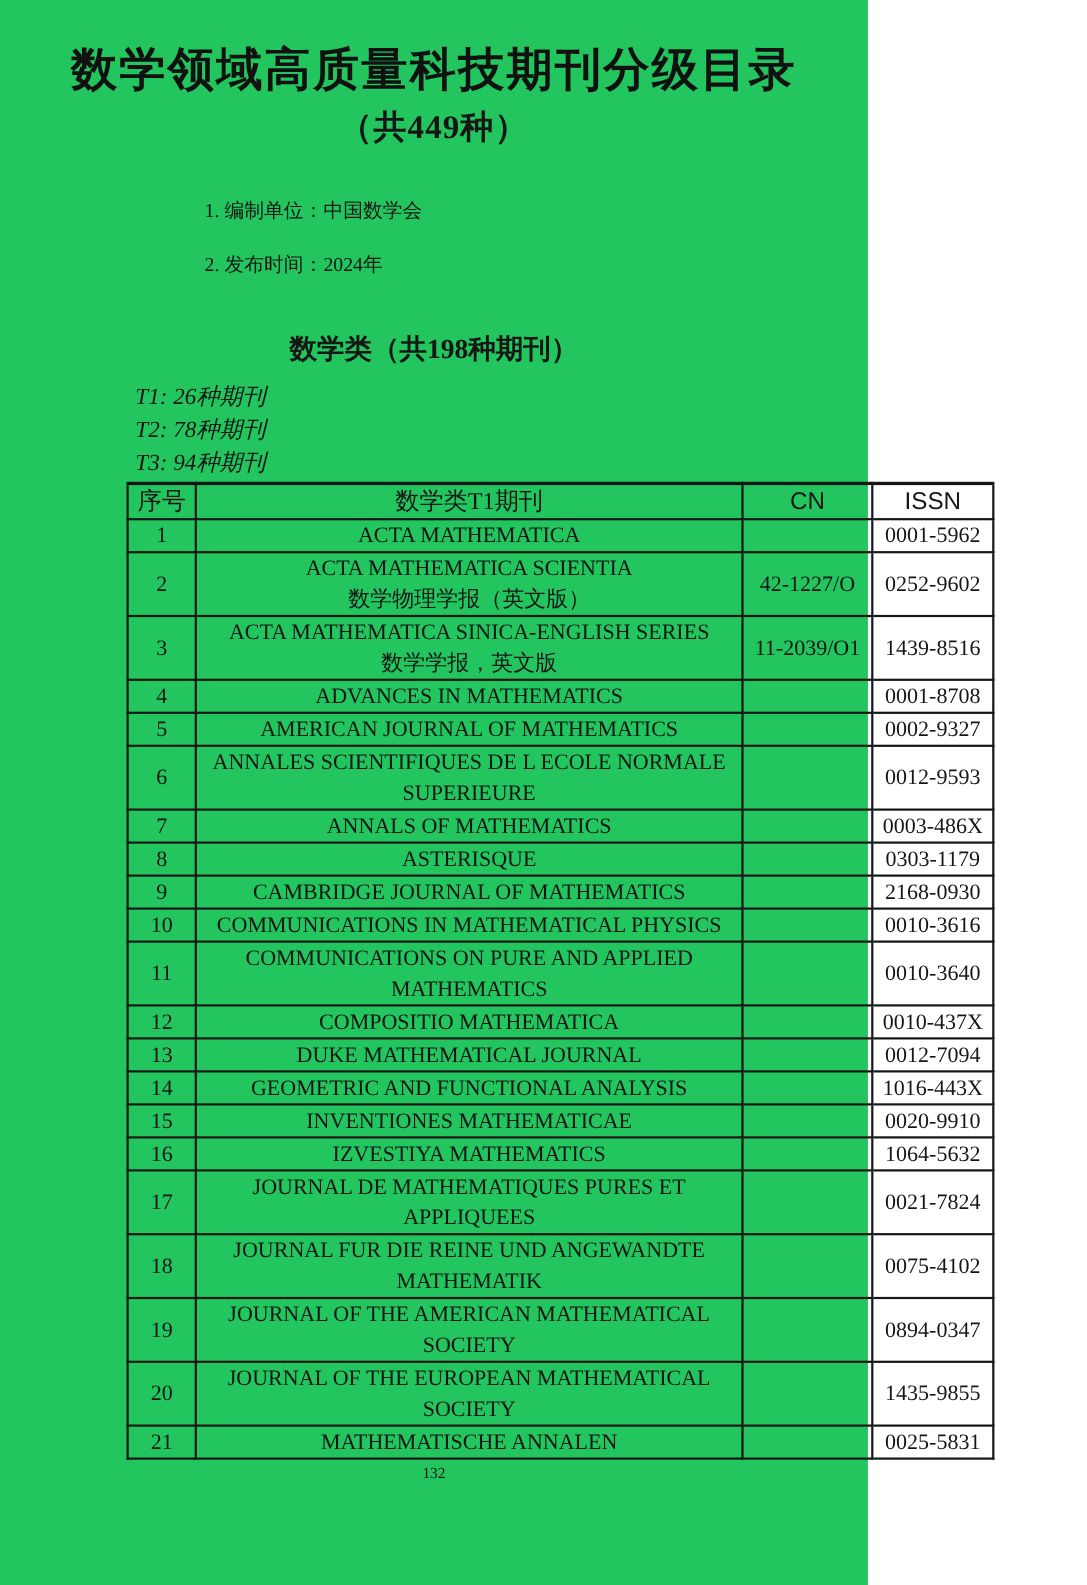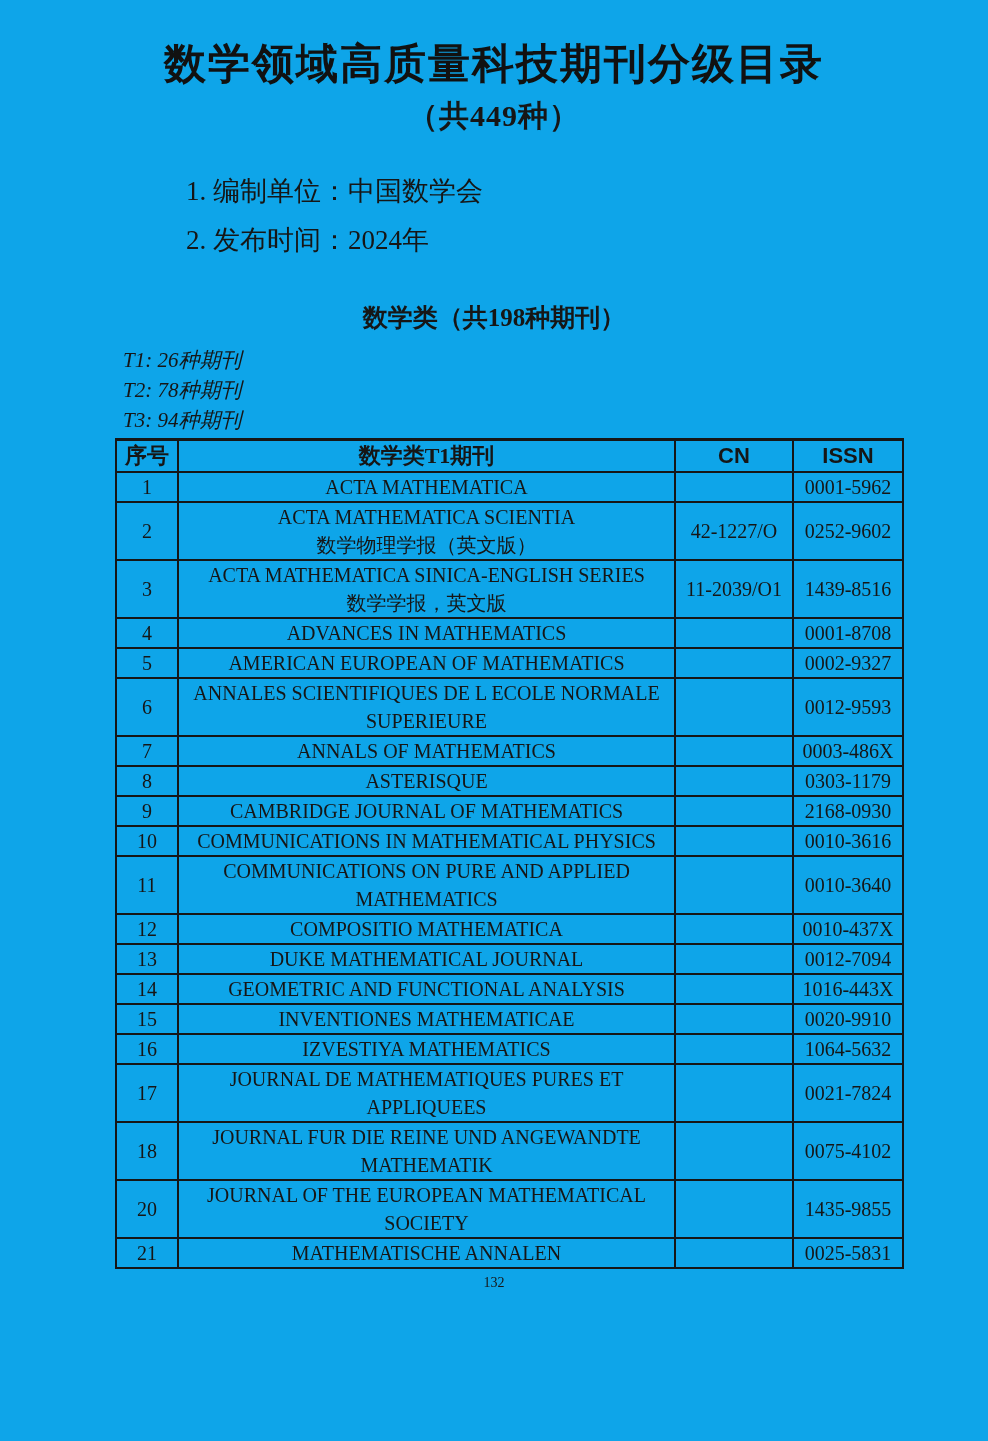--- a/index.html
+++ b/index.html
@@ -9,23 +9,23 @@
   }
   body {
     width: 988px;
     height: 1441px;
     font-family: "Liberation Serif", serif;
     color: #161616;
     overflow: hidden;
   }
   .page {
     position: relative;
-    width: 988px;
+    width: 789px;
     height: 1441px;
-    background: #0ea5e9;
+    background: #22c55e;
   }
   .doc-title {
     margin: 0;
     padding-top: 36px;
     text-align: center;
     font-size: 42px;
     line-height: 56px;
     font-weight: bold;
     letter-spacing: 2px;
     color: #111;
@@ -33,21 +33,21 @@
   .doc-subtitle {
     text-align: center;
     font-size: 30px;
     line-height: 32px;
     font-weight: bold;
     margin-top: 8px;
     letter-spacing: 1px;
   }
   .meta-list {
     margin: 42px 0 0 186px;
-    font-size: 27px;
+    font-size: 18px;
   }
   .meta-item {
     line-height: 34px;
     margin-bottom: 15px;
   }
   .section-heading {
     margin: 44px 0 0 0;
     text-align: center;
     font-size: 25px;
     line-height: 34px;
@@ -73,21 +73,21 @@
   .journal-table td {
     border: 2px solid #161616;
     text-align: center;
     vertical-align: middle;
     padding: 0 4px;
     overflow: hidden;
   }
   .journal-table th {
     font-size: 22px;
     height: 29px;
-    font-weight: bold;
+    font-weight: normal;
     font-family: "Liberation Sans", sans-serif;
     margin-top: 20px;
   }
   .journal-table th.th-cjk {
     font-family: "Liberation Serif", serif;
   }
   .journal-table td {
     font-size: 20px;
     line-height: 28px;
     height: 28px;
@@ -171,21 +171,21 @@
           <td>4</td>
           <td>
             <div class="en">ADVANCES IN MATHEMATICS</div>
           </td>
           <td></td>
           <td>0001-8708</td>
         </tr>
         <tr>
           <td>5</td>
           <td>
-            <div class="en">AMERICAN EUROPEAN OF MATHEMATICS</div>
+            <div class="en">AMERICAN JOURNAL OF MATHEMATICS</div>
           </td>
           <td></td>
           <td>0002-9327</td>
         </tr>
         <tr>
           <td>6</td>
           <td>
             <div class="en">ANNALES SCIENTIFIQUES DE L ECOLE NORMALE SUPERIEURE</div>
           </td>
           <td></td>
@@ -279,20 +279,28 @@
           <td></td>
           <td>0021-7824</td>
         </tr>
         <tr>
           <td>18</td>
           <td>
             <div class="en">JOURNAL FUR DIE REINE UND ANGEWANDTE MATHEMATIK</div>
           </td>
           <td></td>
           <td>0075-4102</td>
+        </tr>
+        <tr>
+          <td>19</td>
+          <td>
+            <div class="en">JOURNAL OF THE AMERICAN MATHEMATICAL SOCIETY</div>
+          </td>
+          <td></td>
+          <td>0894-0347</td>
         </tr>
         <tr>
           <td>20</td>
           <td>
             <div class="en">JOURNAL OF THE EUROPEAN MATHEMATICAL SOCIETY</div>
           </td>
           <td></td>
           <td>1435-9855</td>
         </tr>
         <tr>

